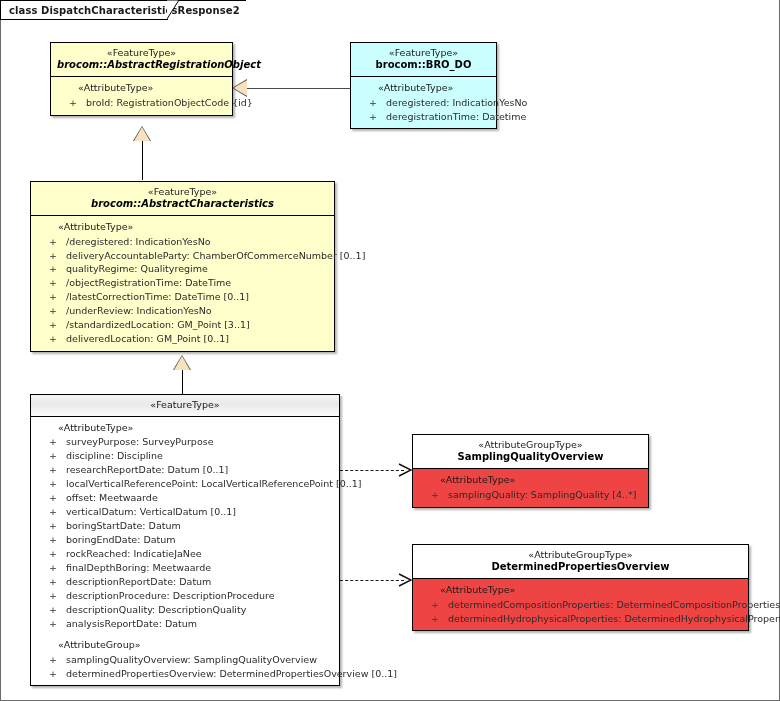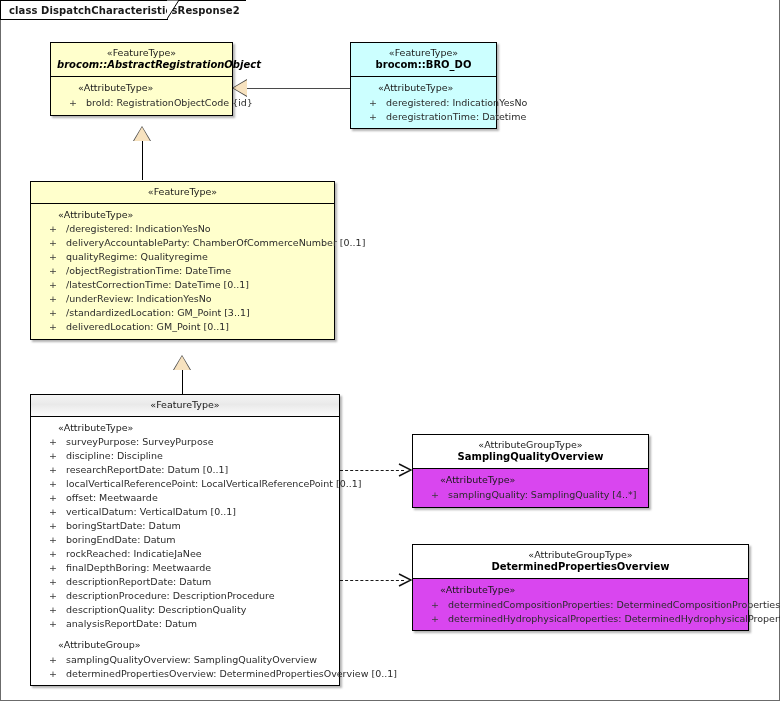--- a/index.html
+++ b/index.html
@@ -131,21 +131,21 @@
   }
   .spacer { height: 8px; }
 
   
   .fill-yellow, .fill-yellow .head { background: #ffffcc; }
   .fill-cyan,  .fill-cyan .head  { background: #ccffff; }
   .fill-white { background: #ffffff; }
   .fill-white .head {
     background: linear-gradient(to bottom, #f4f4f4 0%, #e9e9e9 45%, #fbfbfb 100%);
   }
-  .fill-plain { background: #d946ef; }
+  .fill-plain { background: #ef4444; }
   .fill-plain .head { background: #ffffff; }
   .line-h {
     position: absolute;
     height: 0;
     border-top: 1px solid #4a4a4a;
   }
   .line-v {
     position: absolute;
     width: 0;
     border-left: 1px solid #000000;
@@ -260,20 +260,21 @@
       <div class="attr">
         <span class="vis">+</span>
         <span class="sig">deregistrationTime: Datetime</span>
       </div>
     </div>
   </div>
 
   <div class="uml fill-yellow" style="left:30px; top:181px; width:305px;">
     <div class="head">
       <div class="stereo">«FeatureType»</div>
+      <div class="cname italic">brocom::AbstractCharacteristics</div>
     </div>
     <div class="body">
       <div class="grp-label">«AttributeType»</div>
       <div class="attr">
         <span class="vis">+</span>
         <span class="sig">/deregistered: IndicationYesNo</span>
       </div>
       <div class="attr">
         <span class="vis">+</span>
         <span class="sig">deliveryAccountableParty: ChamberOfCommerceNumber [0..1]</span>

